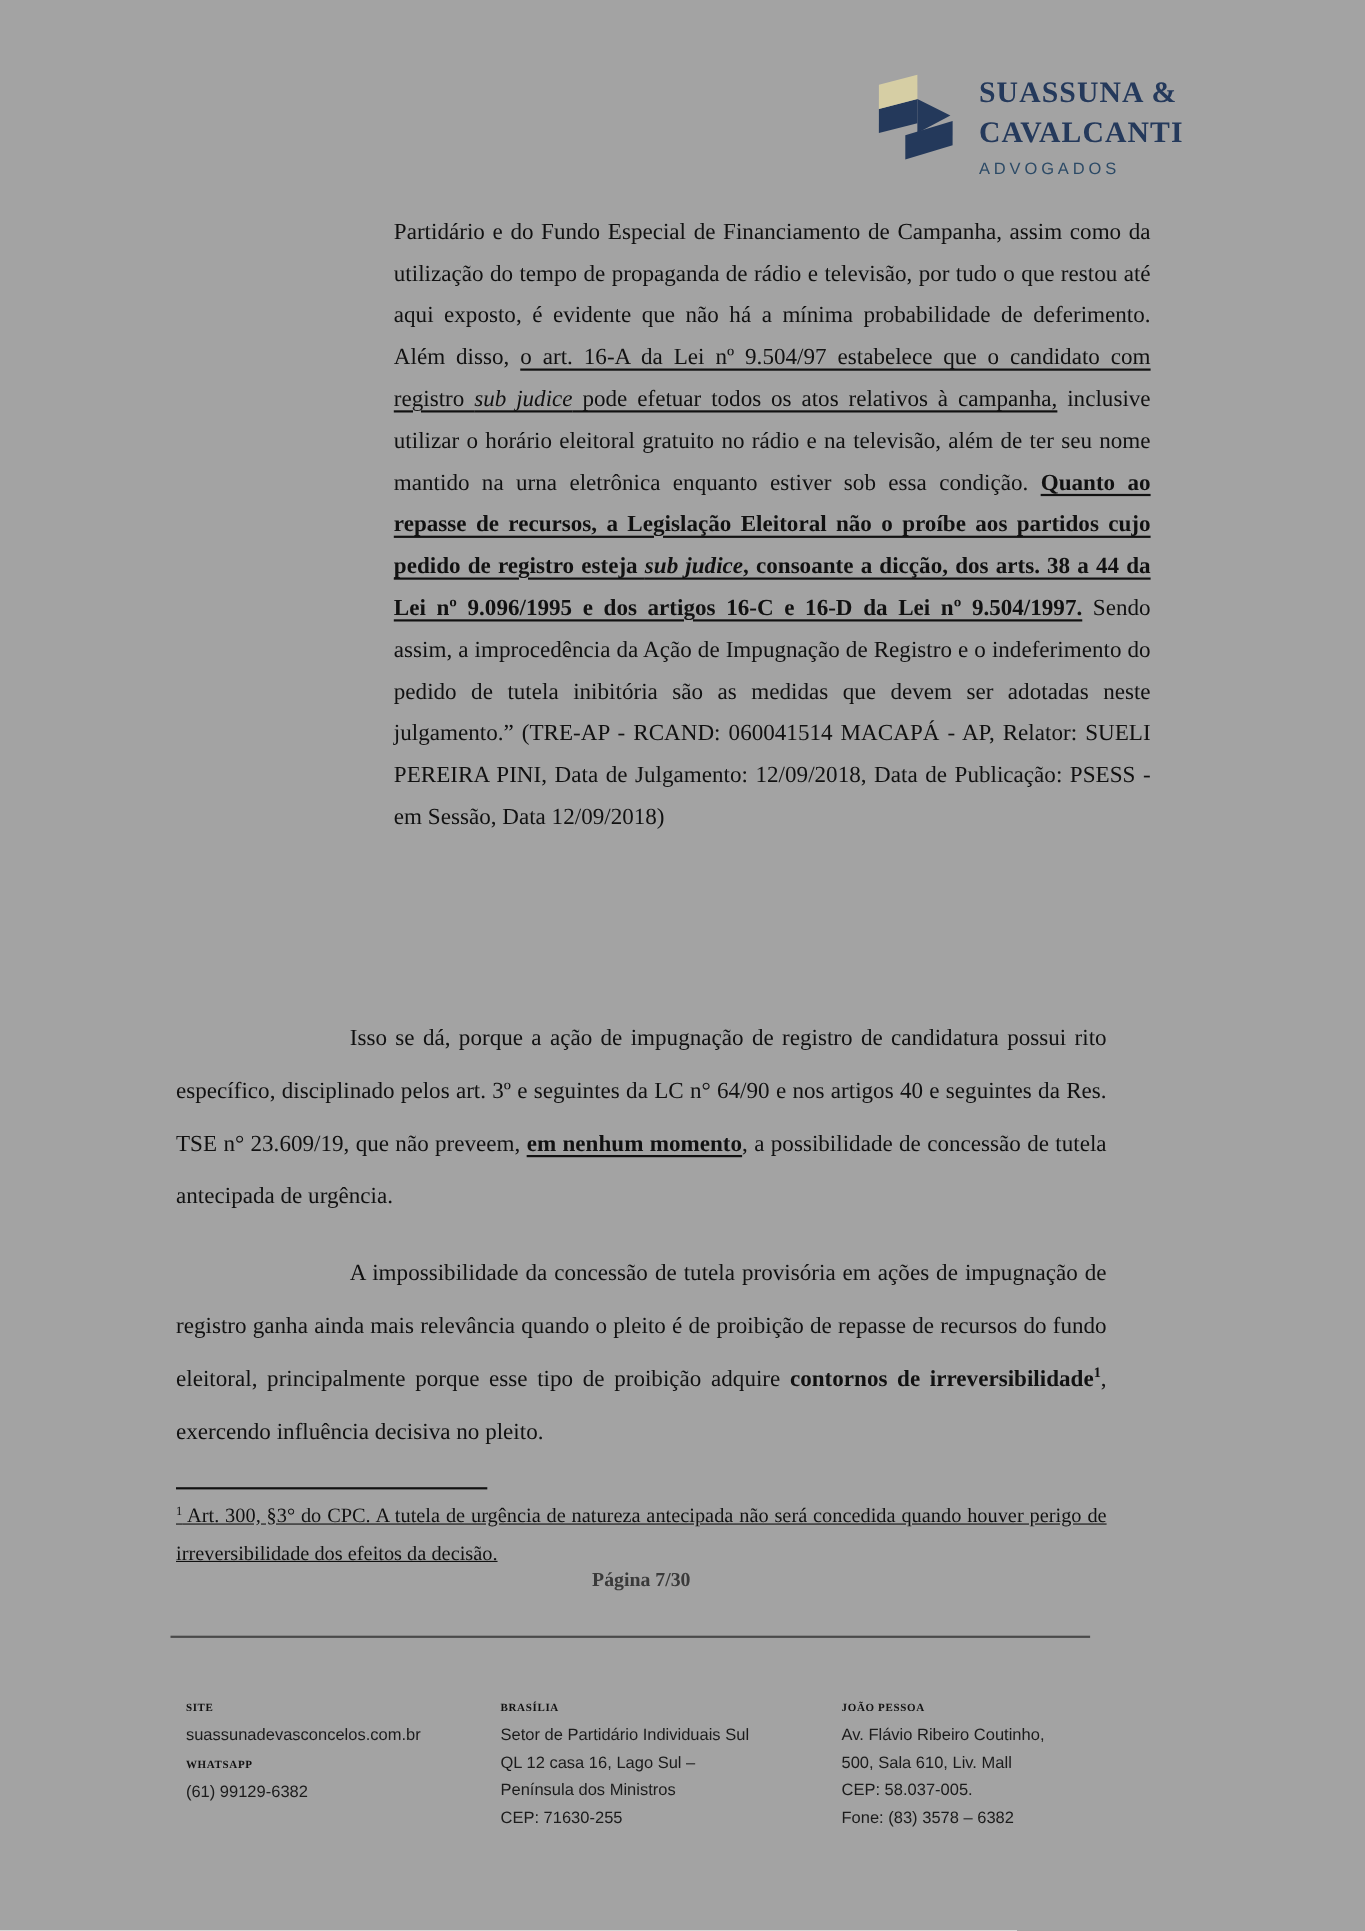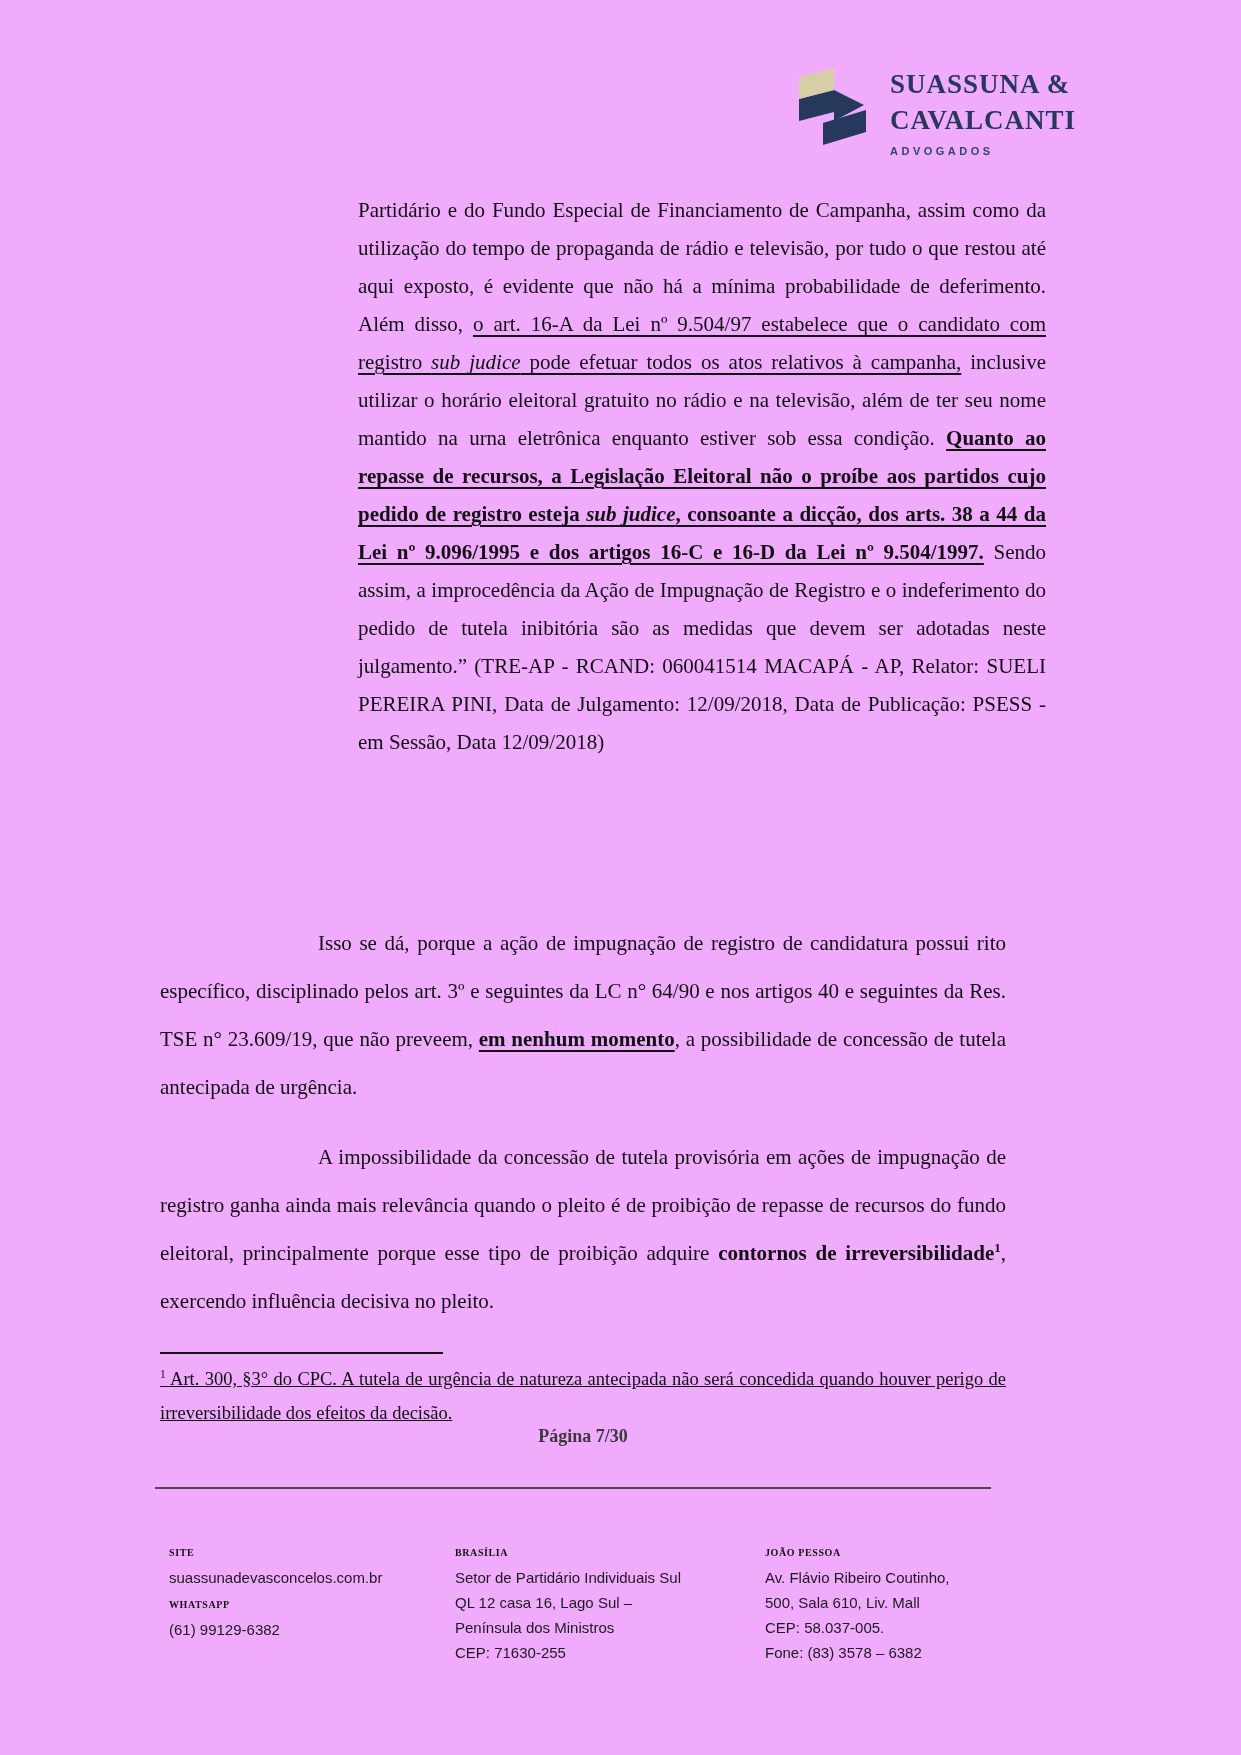--- a/index.html
+++ b/index.html
@@ -1,31 +1,31 @@
 <!DOCTYPE html>
 <html lang="pt"><head>
 <meta charset="utf-8">
 <style>
   html,body { margin:0; padding:0; background:#ffffff; }
   .page {
-    position:relative; width:1241px; height:1755px; background:#f0abfc;
+    position:relative; width:1241px; height:1755px; background:#a3a3a3;
     font-family:"Liberation Serif", serif; color:#111111; overflow:hidden;
   }
 
   
   .logo { position:absolute; left:796px; top:60px; display:flex; align-items:flex-start; }
   .logo-mark { width:80px; height:92px; flex:0 0 auto; }
   .logo-text { margin-left:14px; padding-top:6px; }
   .firm-name {
     font-family:"Liberation Serif", serif; font-weight:700;
     font-size:27px; line-height:36px; letter-spacing:1px; color:#24395B;
   }
   .firm-sub {
-    font-family:"Liberation Sans", sans-serif; font-weight:700;
-    font-size:11px; letter-spacing:3.5px; color:#2C4A66; margin-top:7px;
+    font-family:"Liberation Sans", sans-serif; font-weight:400;
+    font-size:15px; letter-spacing:3.5px; color:#2C4A66; margin-top:7px;
   }
 
   
   .quote {
     position:absolute; left:318px; top:170px; width:688px;
     font-size:21px; line-height:38px; text-align:justify;
   }
   .para {
     position:absolute; left:160px; width:846px;
     font-size:21px; line-height:48px; text-align:justify; text-indent:158px;

